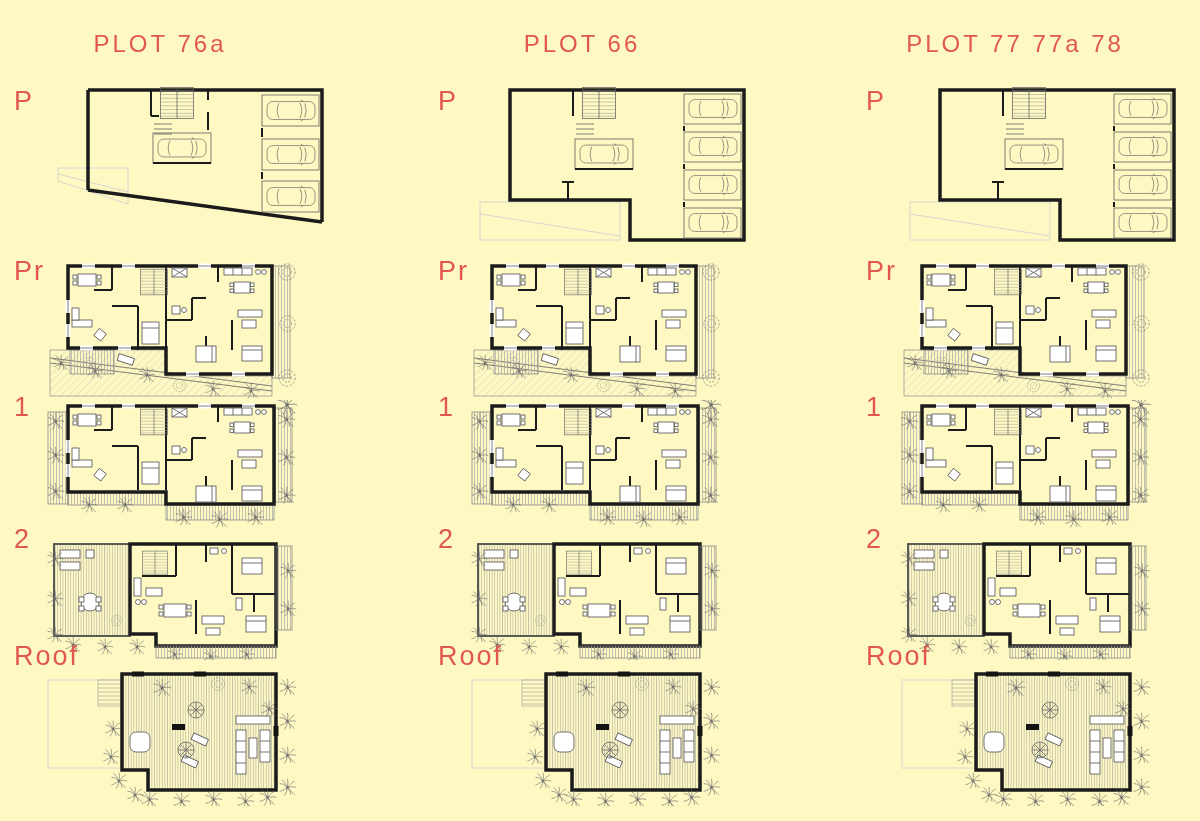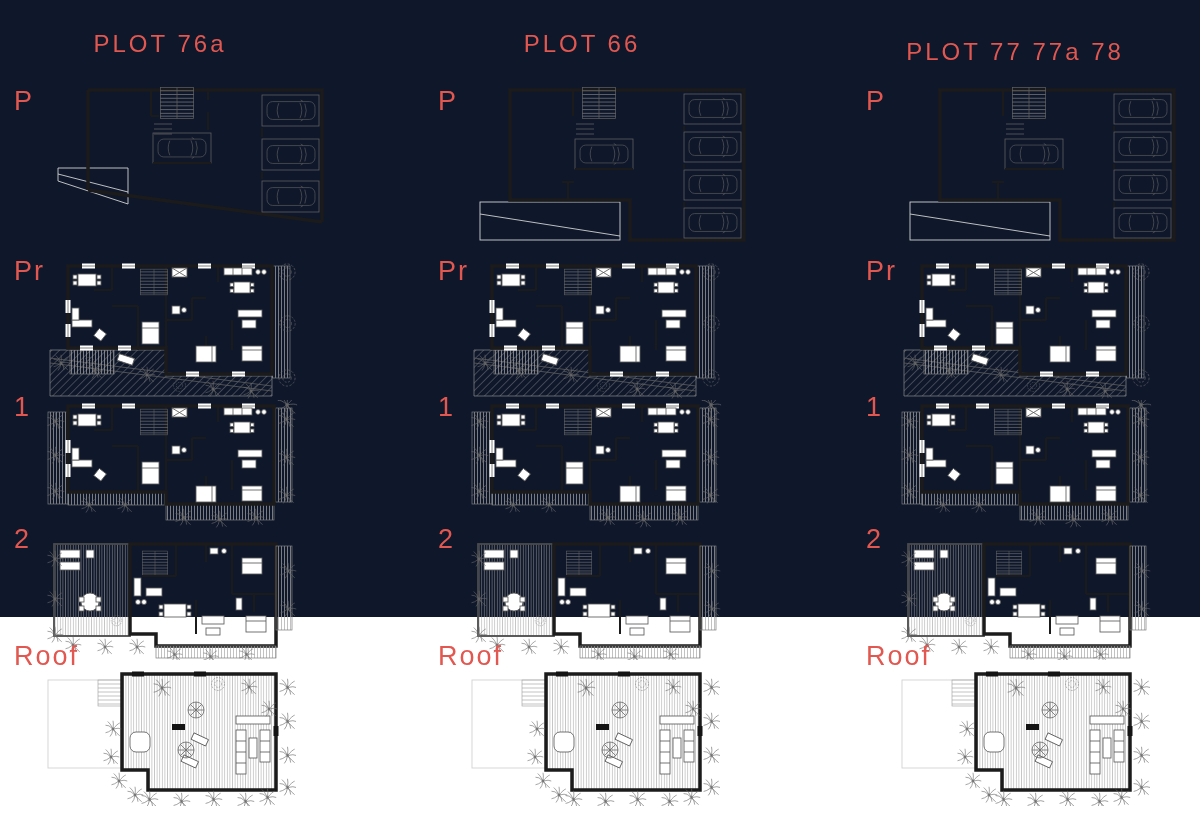--- a/index.html
+++ b/index.html
@@ -1,18 +1,18 @@
 <!DOCTYPE html>
 <html style="--accent: #e25750; --wall: #1b1b1b;"><head>
 <meta charset="utf-8">
 <style>
   :root { --accent:#e25750; --wall:#1b1b1b; }
   html,body { margin:0; padding:0; background:#ffffff; }
   body { width:1200px; height:821px; overflow:hidden; font-family:"Liberation Sans", sans-serif; }
-  .sheet { position:relative; width:1200px; height:617px; background:#0f172a; }
+  .sheet { position:relative; width:1200px; height:821px; background:#fef9c3; }
   .title { position:absolute; text-align:center; font-size:24px; letter-spacing:3px;
            color:var(--accent); white-space:nowrap; font-weight:400; }
   .flabel { position:absolute; font-size:27px; letter-spacing:2px; color:var(--accent); font-weight:400; }
   .plan { position:absolute; overflow:visible; }
   
   .wall  { stroke:var(--wall); stroke-width:3.5; fill:none; }
   .walldeck { stroke:var(--wall); stroke-width:3.5; fill:url(#hatchDeck); }
   .wall2 { stroke:var(--wall); stroke-width:2; fill:none; }
   .tl    { stroke:#5f5f5f; stroke-width:0.8; fill:none; }
   .tl2   { stroke:#9b9b9b; stroke-width:0.6; fill:none; }
@@ -423,21 +423,21 @@
     </svg>
   <div class="flabel" style="left:438px;top:524px">2</div>
   <svg class="plan" style="left:470px;top:538px;width:252px;height:122px" viewBox="0 0 252 122">
       <use href="#plan-f2"></use>
     </svg>
   <div class="flabel" style="left:438px;top:641px">Roof</div>
   <svg class="plan" style="left:468px;top:666px;width:252px;height:140px" viewBox="0 0 252 140">
       <use href="#plan-roof"></use>
     </svg>
 
-  <div class="title" style="left:880px;top:38px;width:270px">PLOT 77 77a 78</div>
+  <div class="title" style="left:880px;top:30px;width:270px">PLOT 77 77a 78</div>
   <div class="flabel" style="left:866px;top:86px">P</div>
   <svg class="plan" style="left:878px;top:84px;width:272px;height:164px" viewBox="-30 0 272 164">
       <use href="#plan-parking-b"></use>
     </svg>
   <div class="flabel" style="left:866px;top:256px">Pr</div>
   <svg class="plan" style="left:900px;top:262px;width:252px;height:142px" viewBox="0 0 252 142">
       <use href="#plan-pr"></use>
     </svg>
   <div class="flabel" style="left:866px;top:392px">1</div>
   <svg class="plan" style="left:900px;top:400px;width:252px;height:128px" viewBox="0 0 252 128">

